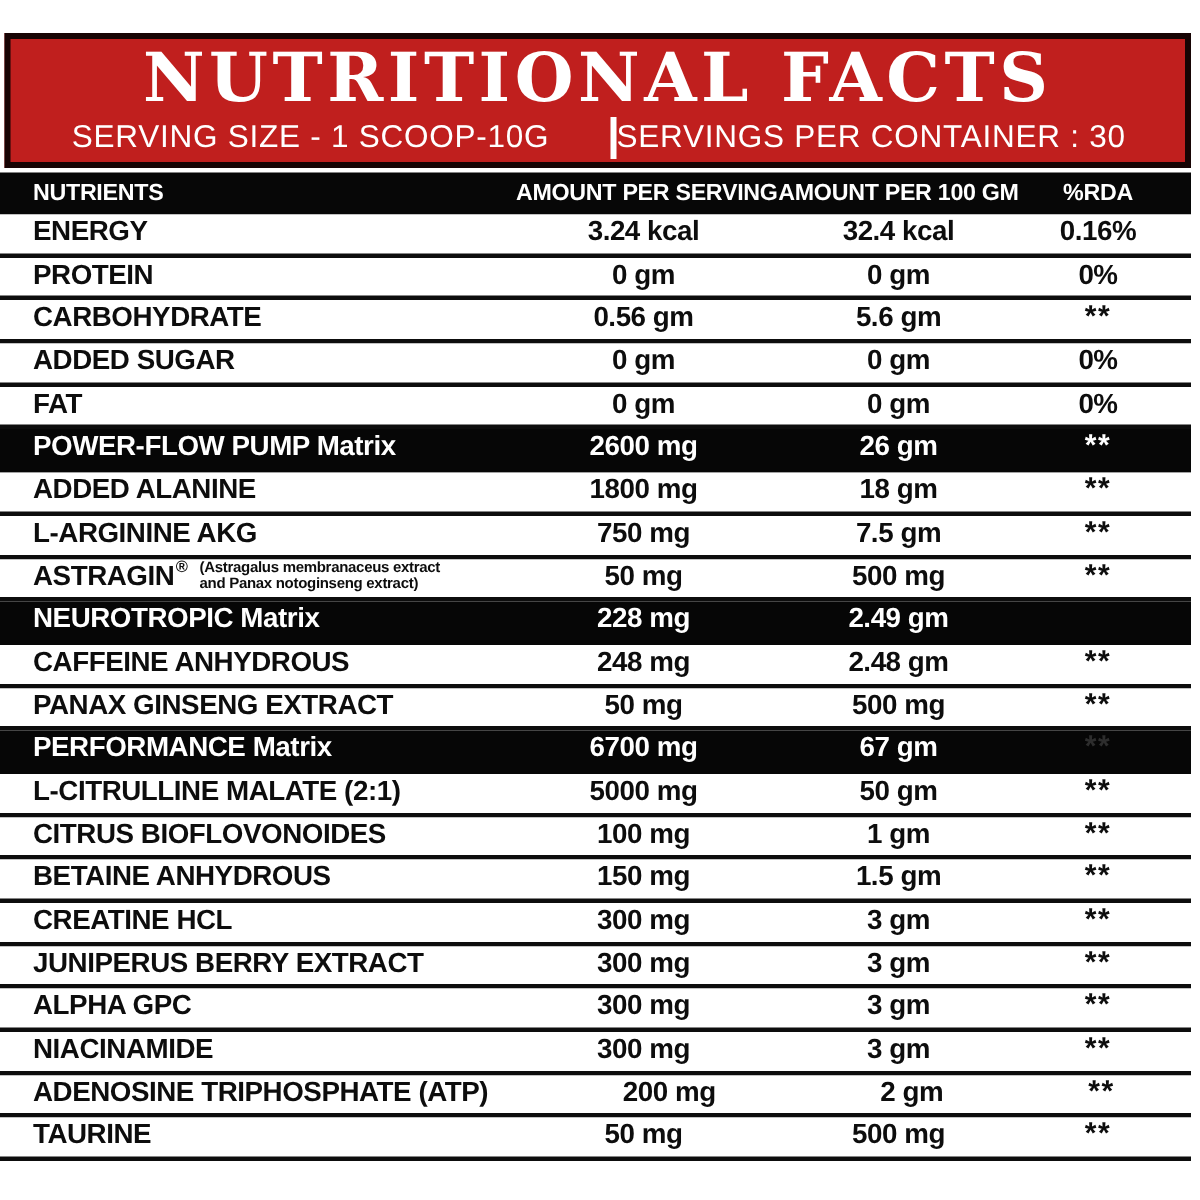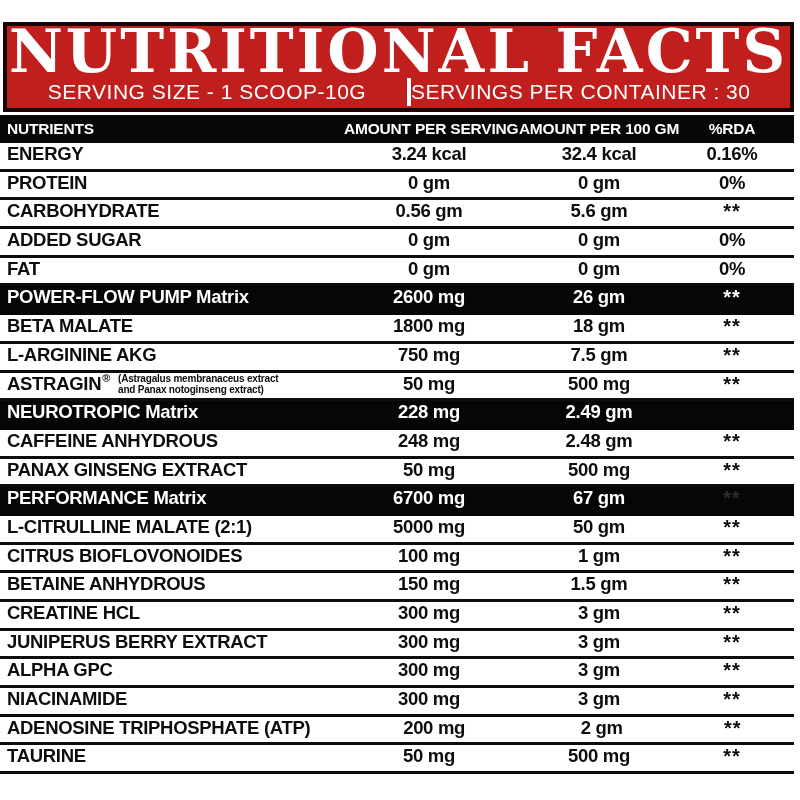--- a/index.html
+++ b/index.html
@@ -13,21 +13,21 @@
   
   .red-box {
     margin:22px 6px 0 3px;
     height:82px;
     background:#c01f1e;
     border:4px solid #170404;
   }
   .title {
     text-align:center; color:#ffffff;
     font-family:"DejaVu Serif", serif;
-    font-weight:bold; font-size:59px; line-height:51px;
+    font-weight:bold; font-size:45px; line-height:51px;
     letter-spacing:3px; white-space:nowrap;
   }
   .serving-line {
     display:flex; align-items:center; height:30px;
     color:#ffffff; font-weight:normal; font-size:21px; letter-spacing:0.5px;
     white-space:nowrap;
   }
   .serving-left  { flex:0 0 400px; text-align:center; }
   .vbar { width:4px; height:28px; background:#ffffff; }
   .serving-right { flex:1; }
@@ -35,21 +35,21 @@
   
   .colhead {
     margin-top:3px; width:794px; height:28px;
     background:#070707; color:#ffffff;
     display:flex; align-items:center;
     font-weight:bold; font-size:15.5px; letter-spacing:-0.2px;
     white-space:nowrap;
   }
 
   
-  .c-name { flex:1; padding-left:7px; text-align:left; display:flex; align-items:center; }
+  .c-name { flex:1; padding-left:22px; text-align:left; display:flex; align-items:center; }
   .c-serv { width:170px; text-align:center;margin-left:40px; }
   .c-100  { width:170px; text-align:center; }
   .c-rda  { width:96px;  text-align:center; margin-right:14px; }
 
   
   .row {
     display:flex; align-items:flex-start;
     width:794px; height:25.7px;
     border-bottom:3px solid #0d0d0d;
     background:#ffffff; color:#0d0d0d;
@@ -132,21 +132,21 @@
       <div class="row matrix">
         <span class="c-name">
           <span>POWER-FLOW PUMP Matrix</span>
         </span>
         <span class="c-serv">2600 mg</span>
         <span class="c-100">26 gm</span>
         <span class="c-rda stars">**</span>
       </div>
       <div class="row">
         <span class="c-name">
-          <span>BETA MALATE</span>
+          <span>ADDED ALANINE</span>
         </span>
         <span class="c-serv">1800 mg</span>
         <span class="c-100">18 gm</span>
         <span class="c-rda stars">**</span>
       </div>
       <div class="row">
         <span class="c-name">
           <span>L-ARGININE AKG</span>
         </span>
         <span class="c-serv">750 mg</span>

